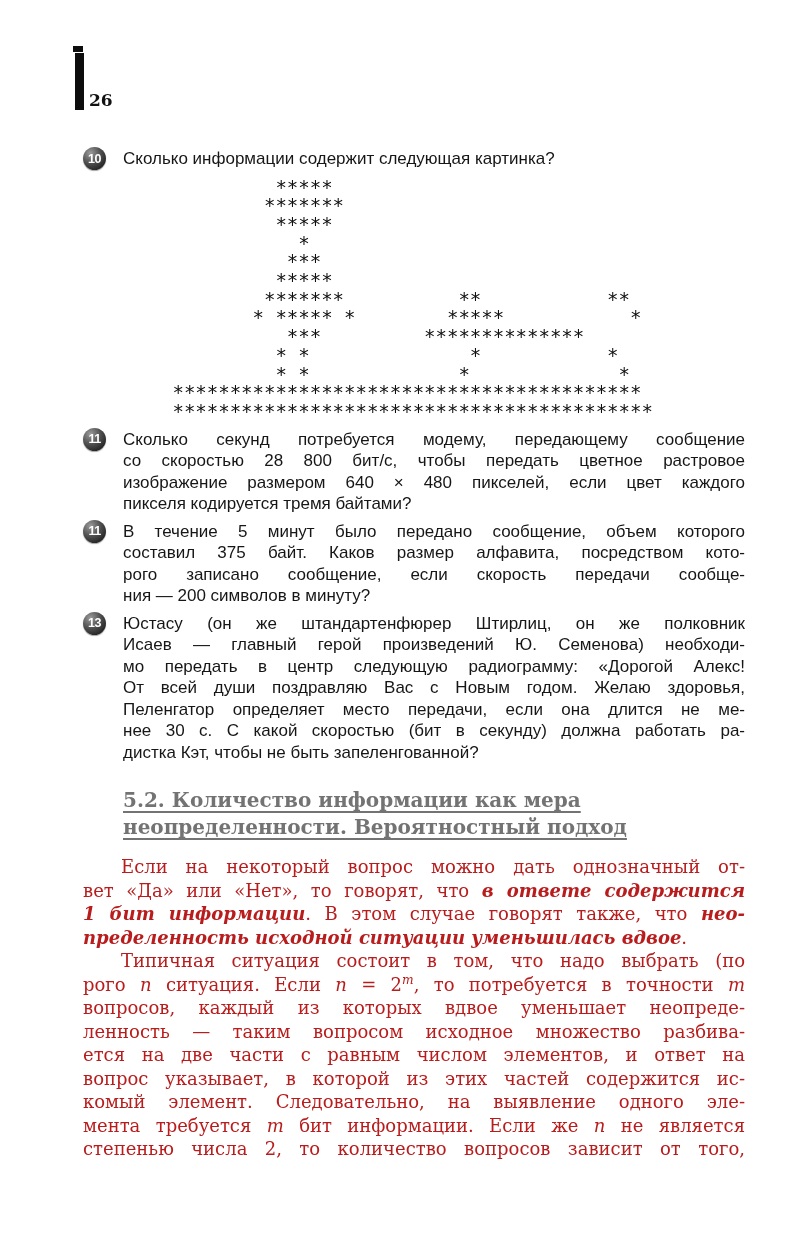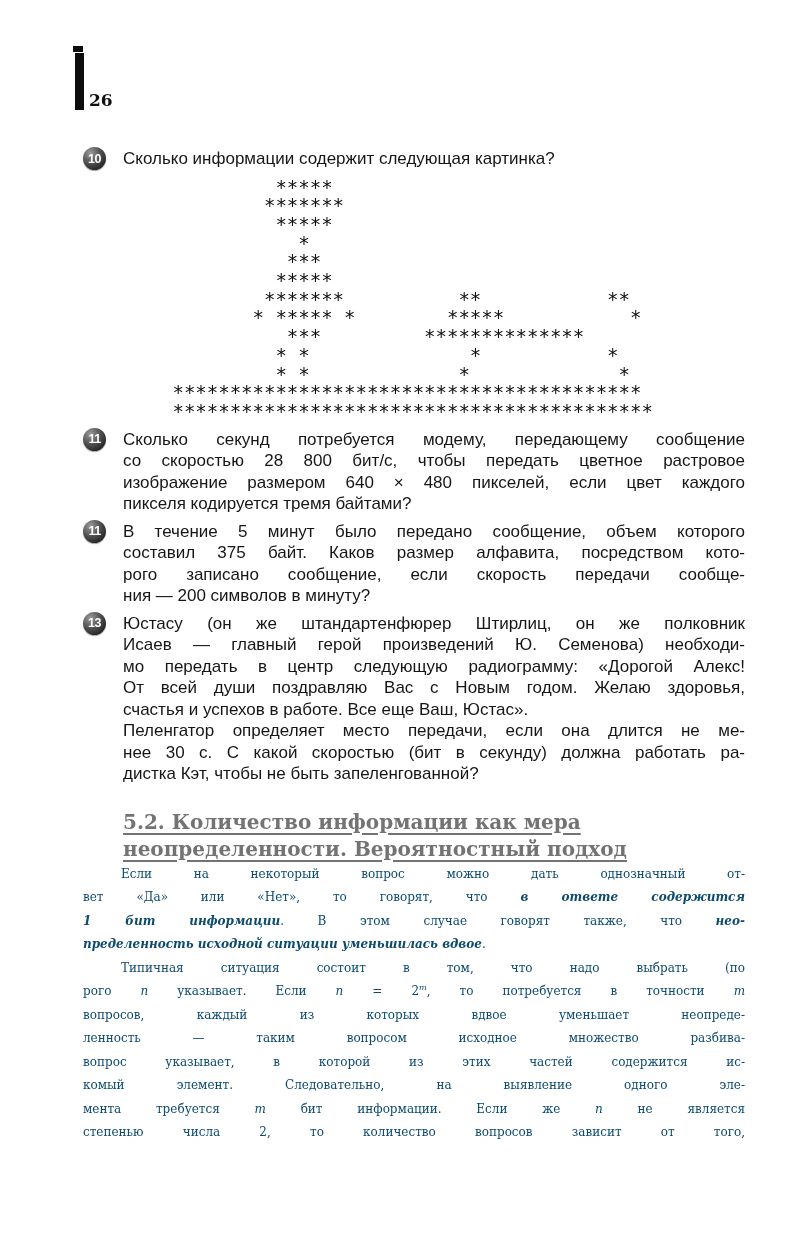--- a/index.html
+++ b/index.html
@@ -27,21 +27,21 @@
 
   
   .art{font-family:"DejaVu Sans Mono",monospace;font-size:19px;line-height:18.7px;
        margin:8px 0 8px 78px;white-space:pre;color:#101010;font-weight:400;}
 
   
   .heading{margin:24px 0 0 40px;font:700 20px/27px "DejaVu Serif",serif;color:#737373;}
   .hline span{text-decoration:underline;text-underline-offset:4px;text-decoration-thickness:1.5px;}
 
   
-  .paras{font-family:"DejaVu Serif",serif;font-size:12px;line-height:23.5px;color:#0c4a6e;}
+  .paras{margin-top:14px;font-family:"DejaVu Serif",serif;font-size:18px;line-height:23.5px;color:#b91c1c;}
   .paras .em{font-style:italic;font-weight:600;}
   .paras .var{font-style:italic;}
   .paras sup{font-size:0.68em;line-height:0;}
 </style>
 </head>
 <body>
 
 <div class="page">
 
   <div class="corner">
@@ -93,44 +93,44 @@
         </div>
     </section>
 
     <section class="problem">
       <span class="badge">13</span>
       <div class="plines">
           <div class="tline just"><span>Юстасу (он же штандартенфюрер Штирлиц, он же полковник</span></div>
           <div class="tline just"><span>Исаев — главный герой произведений Ю. Семенова) необходи-</span></div>
           <div class="tline just"><span>мо передать в центр следующую радиограмму: «Дорогой Алекс!</span></div>
           <div class="tline just"><span>От всей души поздравляю Вас с Новым годом. Желаю здоровья,</span></div>
-          <div class="tline"><span>счастья и успехов в работе. Все еще Ваш, Юстас».</span></div>
           <div class="tline just"><span>Пеленгатор определяет место передачи, если она длится не ме-</span></div>
           <div class="tline just"><span>нее 30 с. С какой скоростью (бит в секунду) должна работать ра-</span></div>
           <div class="tline"><span>дистка Кэт, чтобы не быть запеленгованной?</span></div>
         </div>
     </section>
 
     <h2 class="heading">
       <div class="hline"><span>5.2.  Количество информации как мера</span></div>
       <div class="hline"><span>неопределенности. Вероятностный подход</span></div>
     </h2>
 
     <div class="paras" id="paras">
         <div class="para">
           <div class="tline just indent"><span>Если на некоторый вопрос можно дать однозначный от-</span></div>
           <div class="tline just"><span>вет «Да» или «Нет», то говорят, что </span><span class="em">в ответе содержится</span></div>
           <div class="tline just"><span class="em">1 бит информации</span><span>. В этом случае говорят также, что </span><span class="em">нео-</span></div>
           <div class="tline"><span class="em">пределенность исходной ситуации уменьшилась вдвое</span><span>.</span></div>
         </div>
         <div class="para">
           <div class="tline just indent"><span>Типичная ситуация состоит в том, что надо выбрать (по</span></div>
-          <div class="tline just"><span>рого </span><span class="var">n</span><span> указывает. Если </span><span class="var">n</span><span> = 2</span><sup class="var">m</sup><span>, то потребуется в точности </span><span class="var">m</span></div>
+          <div class="tline just"><span>рого </span><span class="var">n</span><span> ситуация. Если </span><span class="var">n</span><span> = 2</span><sup class="var">m</sup><span>, то потребуется в точности </span><span class="var">m</span></div>
           <div class="tline just"><span>вопросов, каждый из которых вдвое уменьшает неопреде-</span></div>
           <div class="tline just"><span>ленность — таким вопросом исходное множество разбива-</span></div>
+          <div class="tline just"><span>ется на две части с равным числом элементов, и ответ на</span></div>
           <div class="tline just"><span>вопрос указывает, в которой из этих частей содержится ис-</span></div>
           <div class="tline just"><span>комый элемент. Следовательно, на выявление одного эле-</span></div>
           <div class="tline just"><span>мента требуется </span><span class="var">m</span><span> бит информации. Если же </span><span class="var">n</span><span> не является</span></div>
           <div class="tline just"><span>степенью числа 2, то количество вопросов зависит от того,</span></div>
         </div>
       </div>
 
   </div>
 </div>
 

